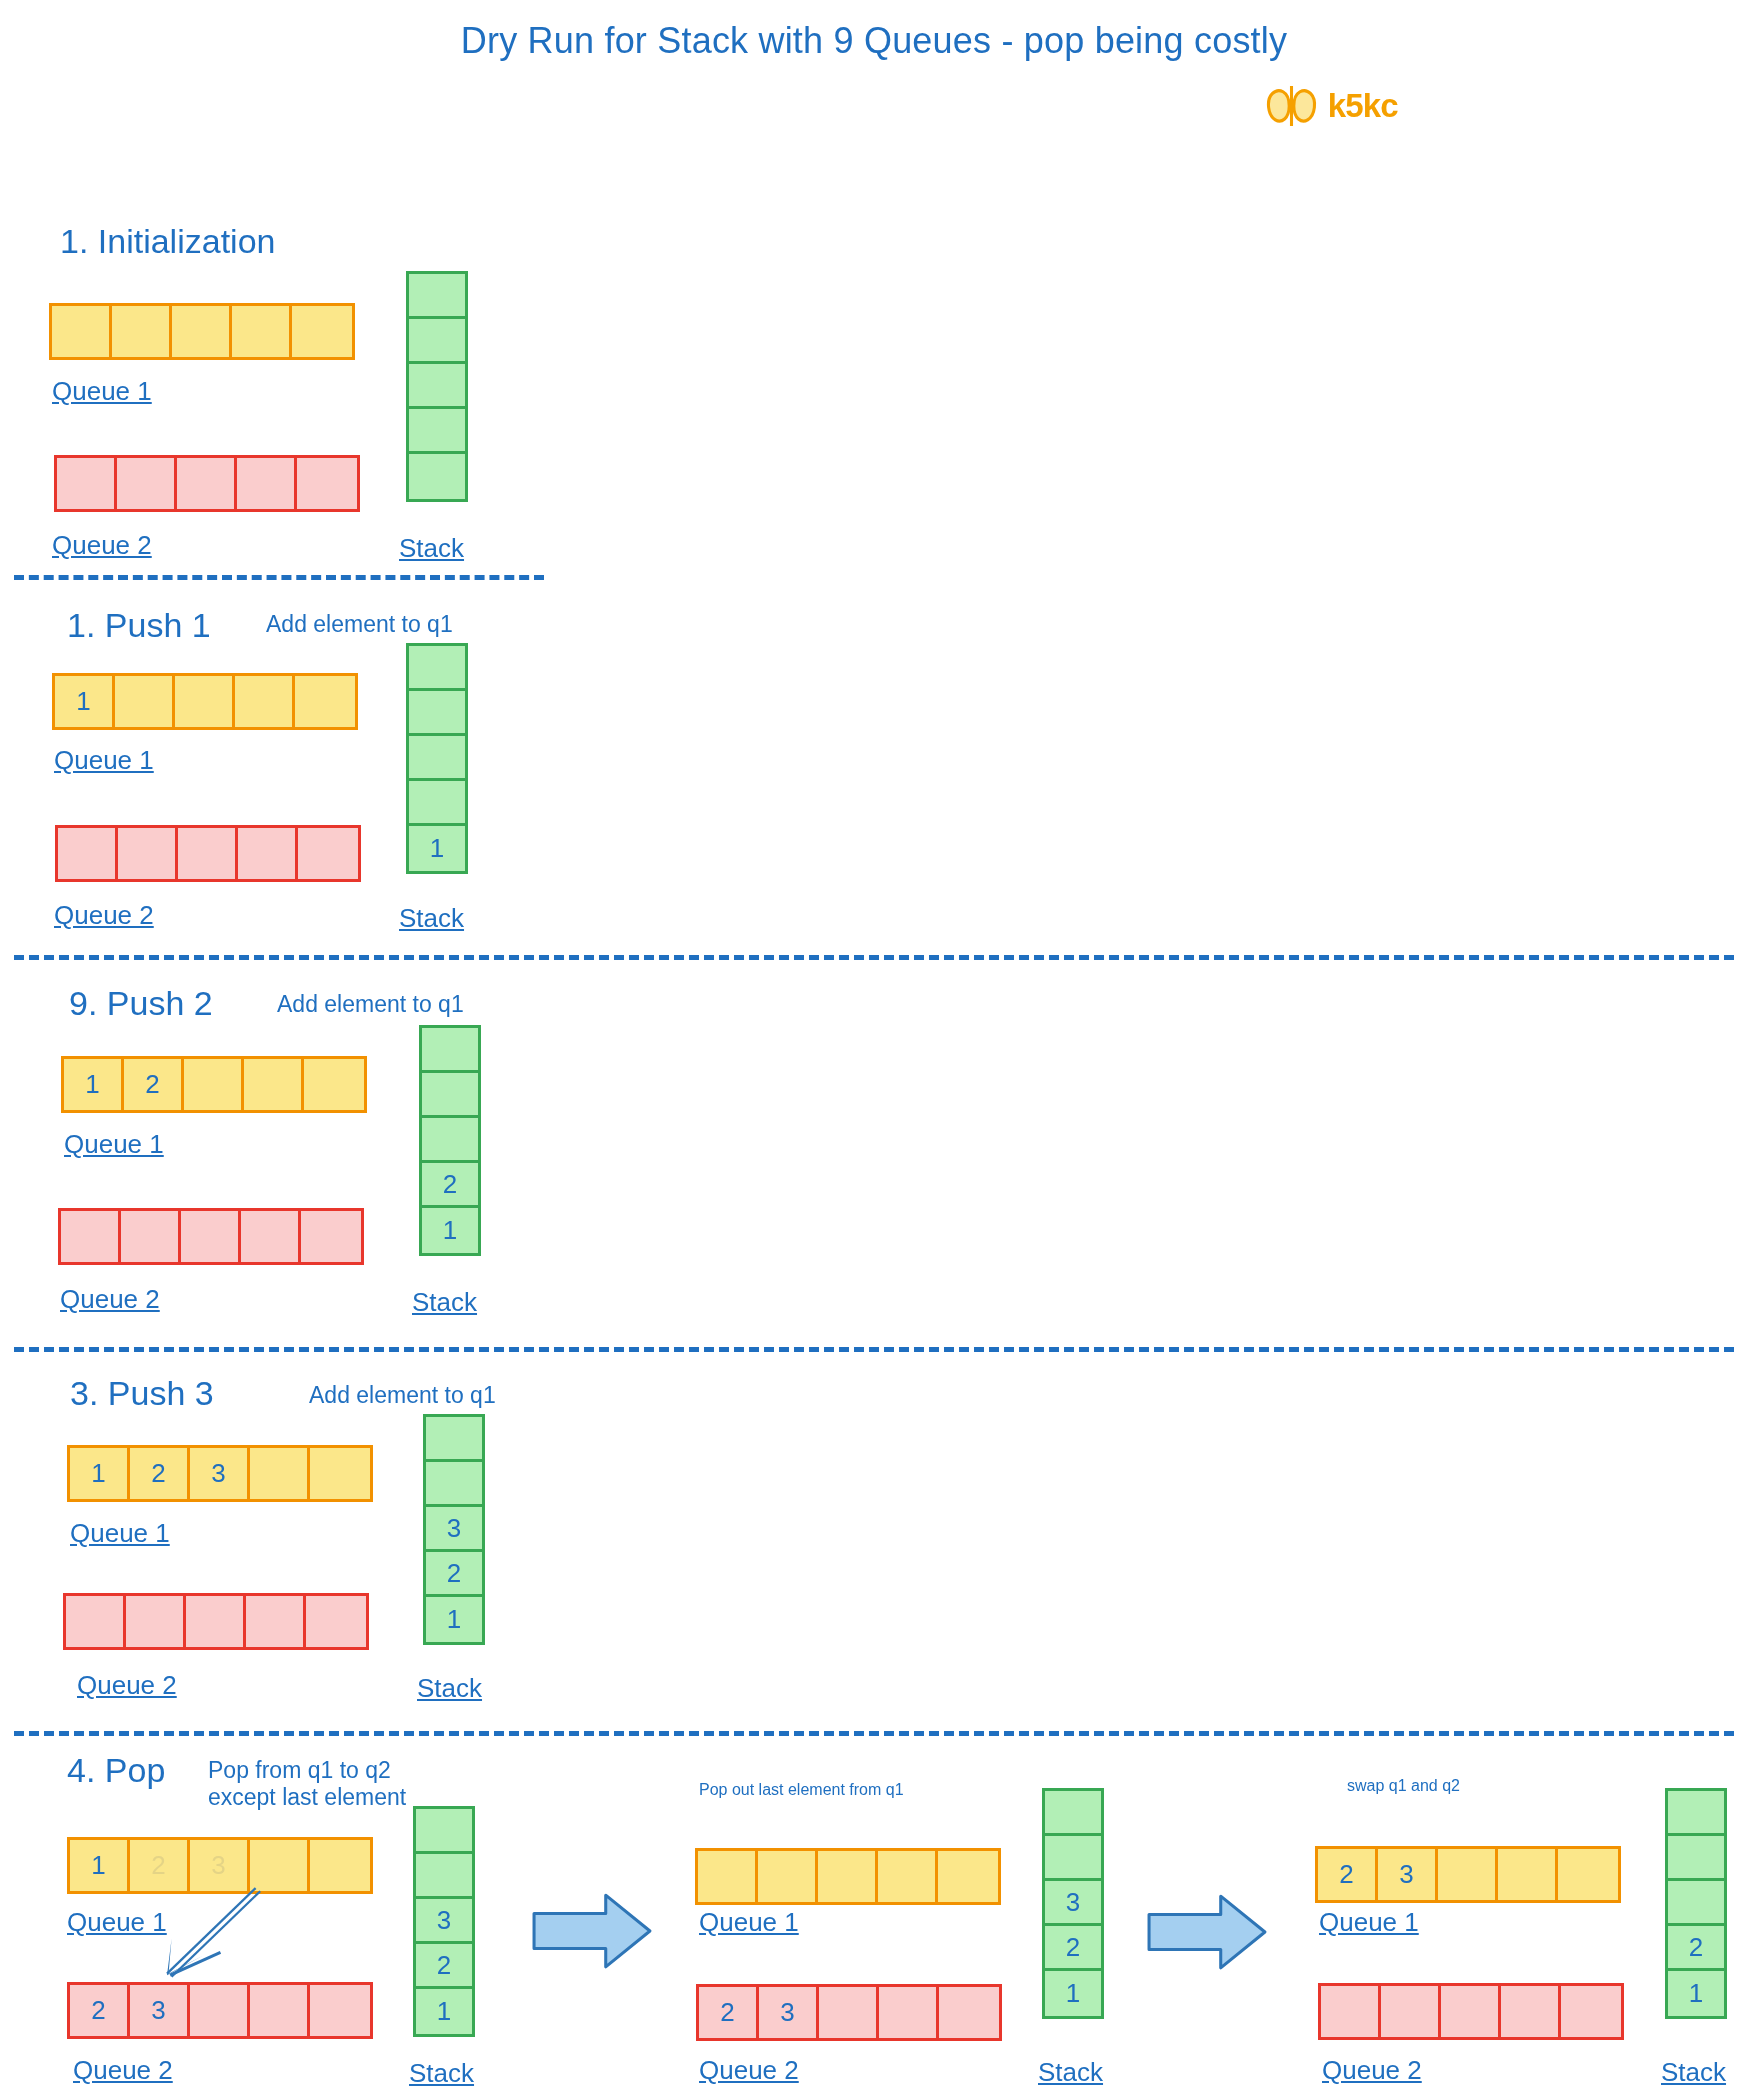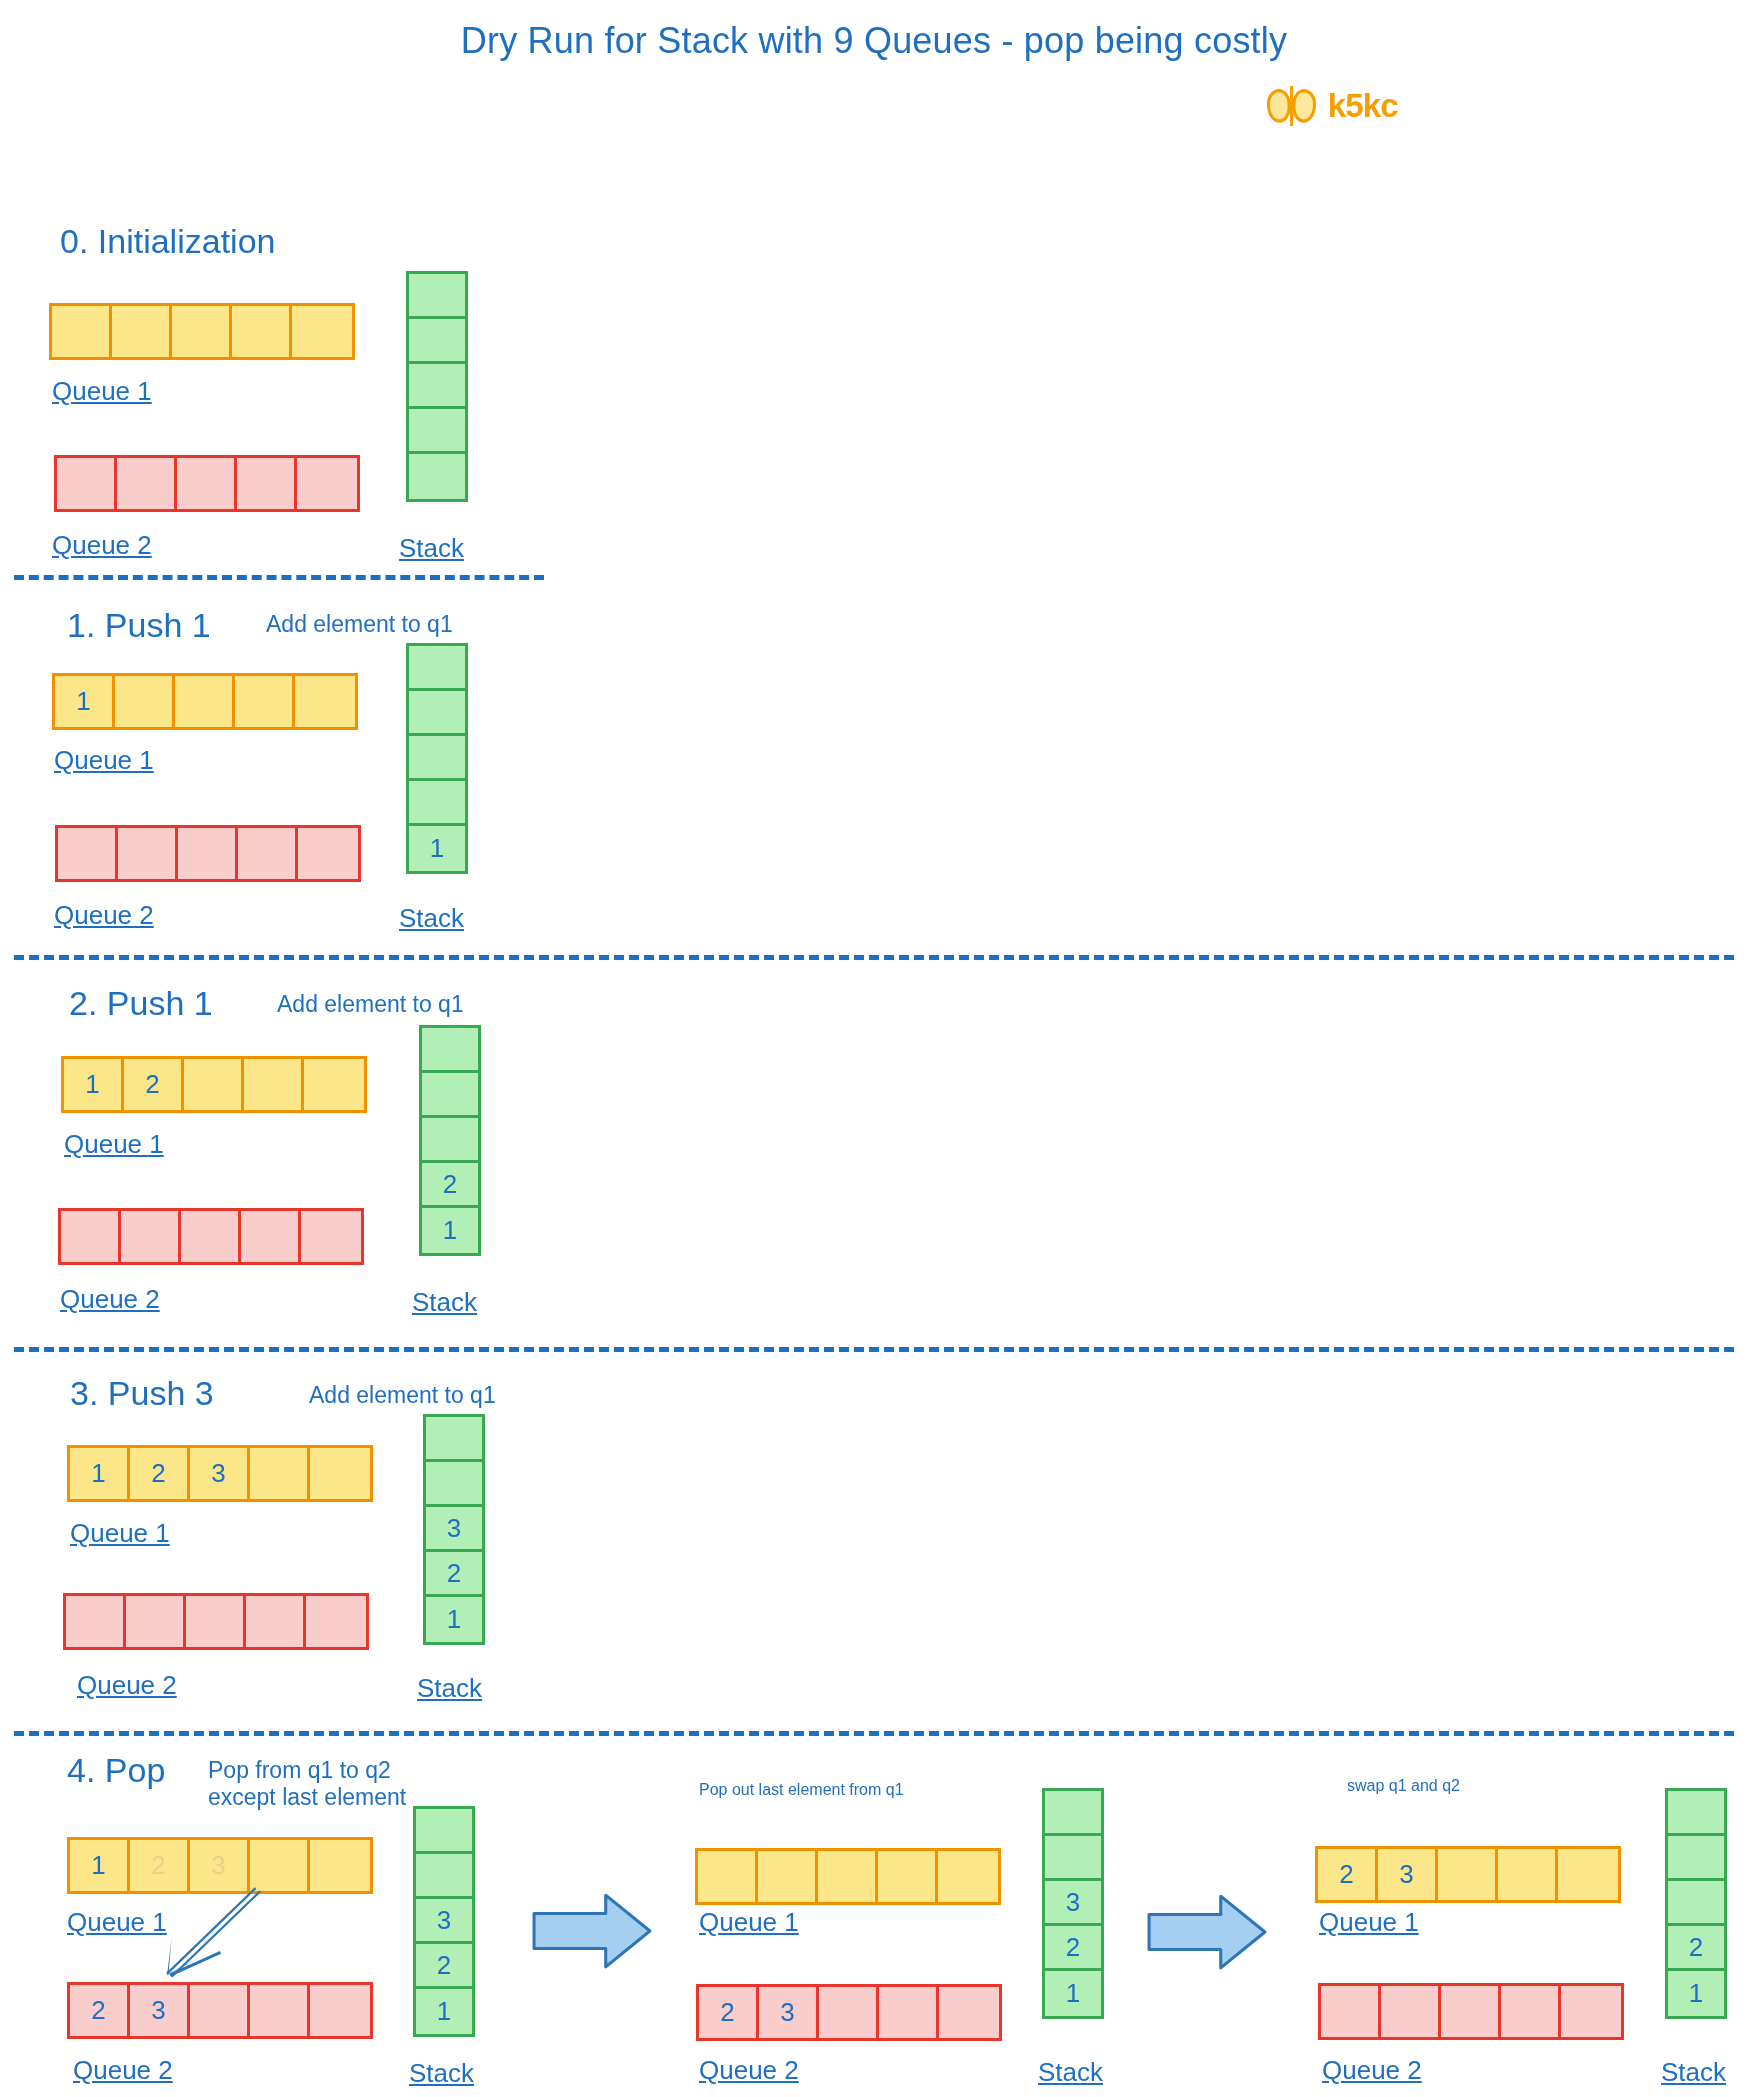--- a/index.html
+++ b/index.html
@@ -104,21 +104,21 @@
   <div class="logo">
     <svg class="logo-mark" viewBox="0 0 66 52">
       <path d="M30 26 C30 6, 16 2, 8 10 C0 18, 2 38, 12 44 C20 49, 30 42, 30 26 Z" fill="#FCE79B" stroke="#F5A000" stroke-width="4"></path>
       <path d="M36 26 C36 6, 50 2, 58 10 C66 18, 64 38, 54 44 C46 49, 36 42, 36 26 Z" fill="#FCE79B" stroke="#F5A000" stroke-width="4"></path>
       <line x1="33" y1="0" x2="33" y2="52" stroke="#F5A000" stroke-width="4"></line>
     </svg>
     <span class="logo-text">k5kc</span>
   </div>
 
   <div class="section" style="top:0;">
-    <div class="step-title" style="left:60px; top:222px;">0. Initialization</div>
+    <div class="step-title" style="left:60px; top:222px;">1. Initialization</div>
 
     <div class="queue q1" style="left:49px; top:303px;">
       <div class="cell"></div>
       <div class="cell"></div>
       <div class="cell"></div>
       <div class="cell"></div>
       <div class="cell"></div>
     </div>
     <div class="caption" style="left:52px; top:376px;">Queue 1</div>
 
@@ -171,21 +171,21 @@
       <div class="cell"></div>
       <div class="cell"></div>
       <div class="cell">1</div>
     </div>
     <div class="caption" style="left:399px; top:903px;">Stack</div>
   </div>
 
   <div class="sep" style="left:13.8px; top:955px; width:1720px;"></div>
 
   <div class="section" style="top:0;">
-    <div class="step-title" style="left:69px; top:984px;">2. Push 1</div>
+    <div class="step-title" style="left:69px; top:984px;">9. Push 2</div>
     <div class="note" style="left:277px; top:991px;">Add element to q1</div>
 
     <div class="queue q1" style="left:61px; top:1056px;">
       <div class="cell">1</div>
       <div class="cell">2</div>
       <div class="cell"></div>
       <div class="cell"></div>
       <div class="cell"></div>
     </div>
     <div class="caption" style="left:64px; top:1129px;">Queue 1</div>

